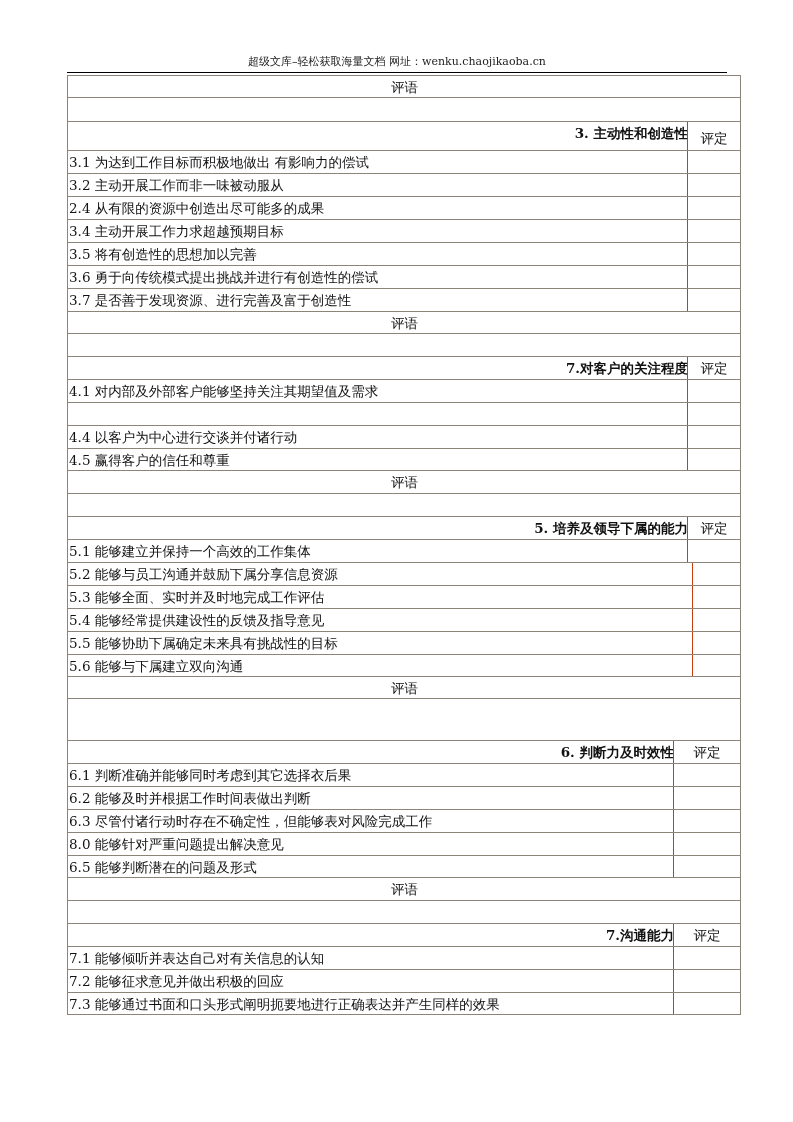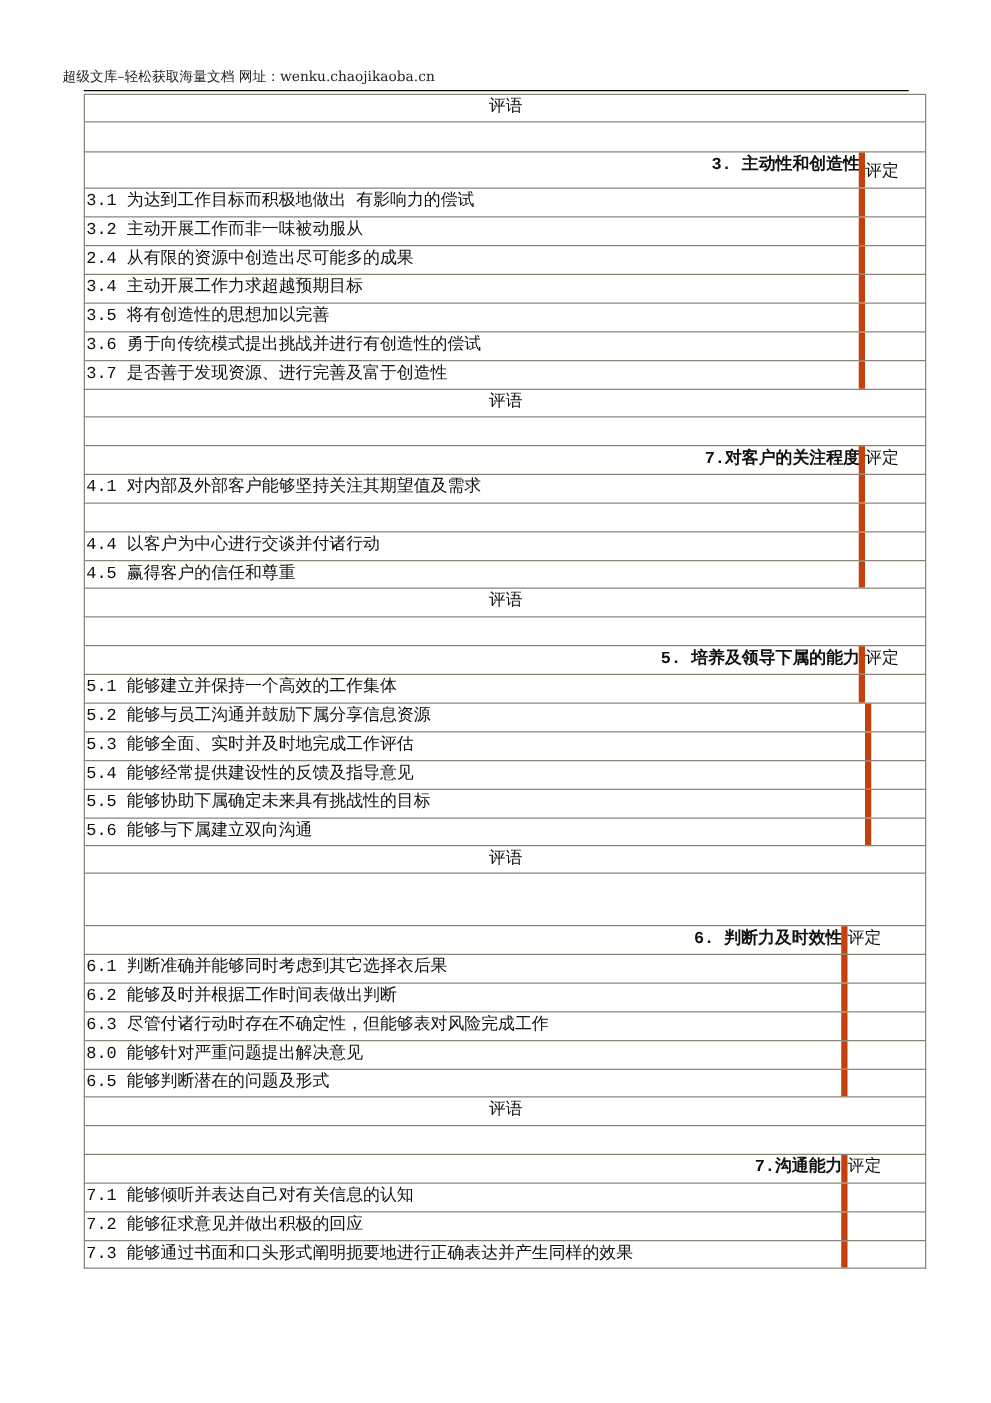--- a/index.html
+++ b/index.html
@@ -1,29 +1,29 @@
 <!DOCTYPE html>
 <html><head>
 <meta charset="utf-8">
 <style>
   html, body { margin: 0; padding: 0; background: #ffffff; }
   body { width: 793px; height: 1122px; position: relative; overflow: hidden;
          font-family: "DejaVu Serif", "Liberation Serif", serif; color: #111; }
-  .header-bar { position: absolute; left: 50px; top: 54px; width: 660px; height: 18px;
-                text-align: left; font-size: 11px; color: #222; }
+  .header-bar { position: absolute; left: 67px; top: 54px; width: 660px; height: 18px;
+                text-align: center; font-size: 11px; color: #222; }
   .header-rule { position: absolute; left: 67px; top: 72px; width: 660px; height: 0;
                  border-top: 1px solid #000; }
-  .sheet { position: absolute; left: 67px; top: 75px; width: 674px; font-family: Liberation Mono, monospace; }
+  .sheet { position: absolute; left: 67px; top: 75px; width: 674px; }
   .row { position: relative; box-sizing: border-box; border: 1px solid #8a8577;
          border-top: none; width: 674px; }
   .row.first { border-top: 1px solid #8a8577; }
   .cell-main { position: absolute; left: 0; top: 0; bottom: 0; box-sizing: border-box;
                padding-left: 1px; font-size: 13.5px; line-height: 22px; white-space: nowrap; overflow: hidden; }
   .cell-rate { position: absolute; top: 0; bottom: 0; right: 0; box-sizing: border-box;
-               border-left: 5px solid #c2410c; font-size: 13.5px; }
+               border-left: 1px solid #c2410c; font-size: 13.5px; text-align: center; }
   .center { text-align: center; width: 100%; }
   .title { font-weight: bold; text-align: right; }
 </style>
 </head>
 <body>
 
 <div class="header-bar">
   <span>超级文库–轻松获取海量文档      网址：wenku.chaojikaoba.cn</span>
 </div>
 <div class="header-rule"></div>

